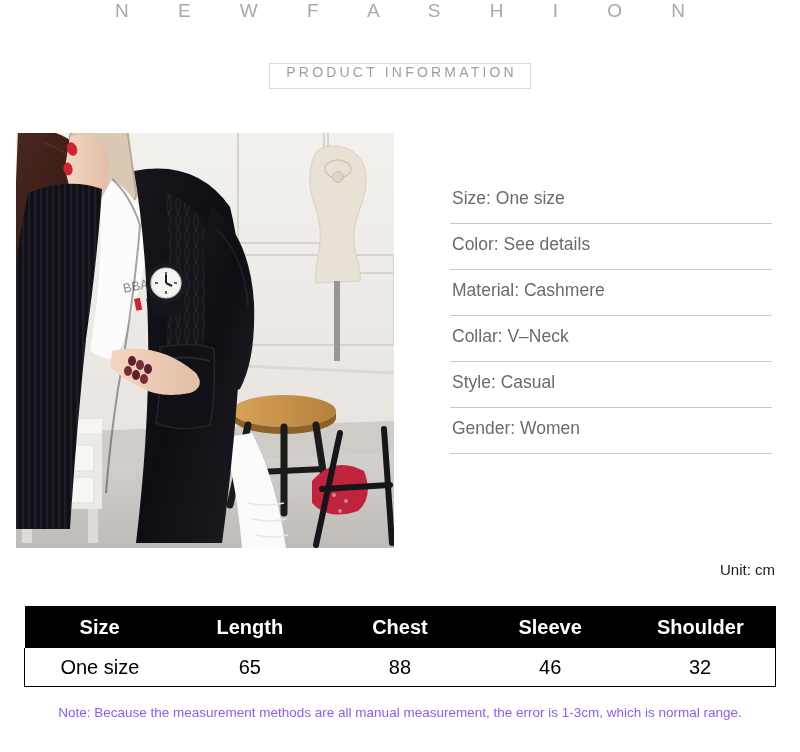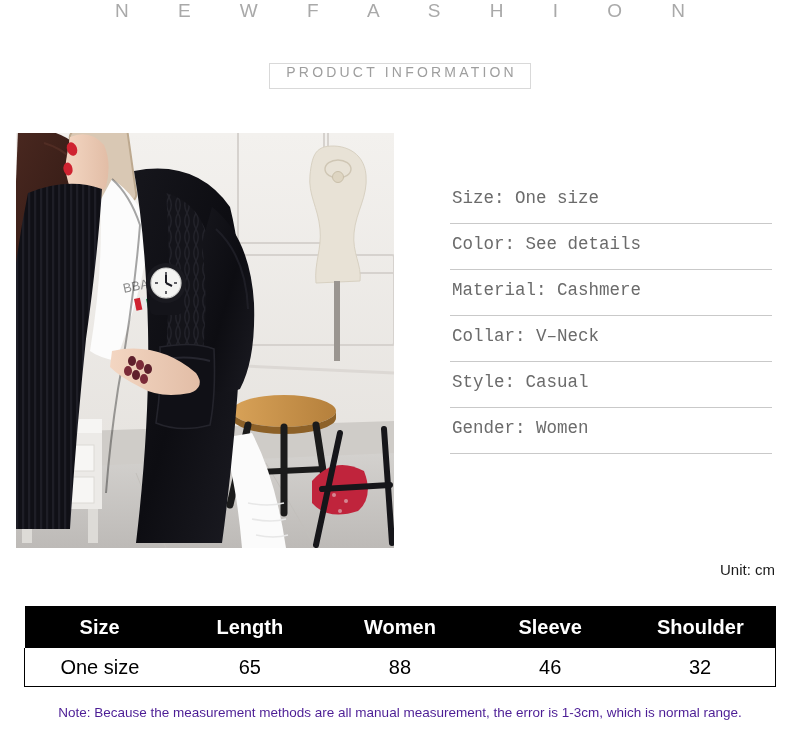--- a/index.html
+++ b/index.html
@@ -78,21 +78,20 @@
   }
   .spec-row {
     height: 46px;
     line-height: 40px;
     border-bottom: 1px solid #c9c9c9;
     font-size: 17.5px;
     color: #6b6b6b;
     padding-left: 2px;
     box-sizing: border-box;
     white-space: nowrap;
-    font-family: Liberation Mono, monospace;
   }
 
   
   .unit-label {
     position: absolute;
     right: 25px;
     top: 561px;
     font-size: 15px;
     color: #1a1a1a;
     white-space: nowrap;
@@ -134,21 +133,21 @@
   .size-table td:last-child { border-right: 1px solid #000000; }
 
   
   .note {
     position: absolute;
     left: 0;
     top: 705px;
     width: 800px;
     text-align: center;
     font-size: 13.5px;
-    color: #4c1d95;
+    color: #8b5cf6;
     white-space: nowrap;
   }
 </style>
 </head>
 <body>
 
 <div class="brand-line">N E W   F A S H I O N</div>
 
 <div class="subtitle-box">
   <span class="subtitle-text">PRODUCT INFORMATION</span>
@@ -342,21 +341,21 @@
   <div class="spec-row">Gender: Women</div>
 </div>
 
 <div class="unit-label">Unit: cm</div>
 
 <table class="size-table">
   <thead>
     <tr>
       <th>Size</th>
       <th>Length</th>
-      <th>Women</th>
+      <th>Chest</th>
       <th>Sleeve</th>
       <th>Shoulder</th>
     </tr>
   </thead>
   <tbody>
     <tr>
       <td>One size</td>
       <td>65</td>
       <td>88</td>
       <td>46</td>

